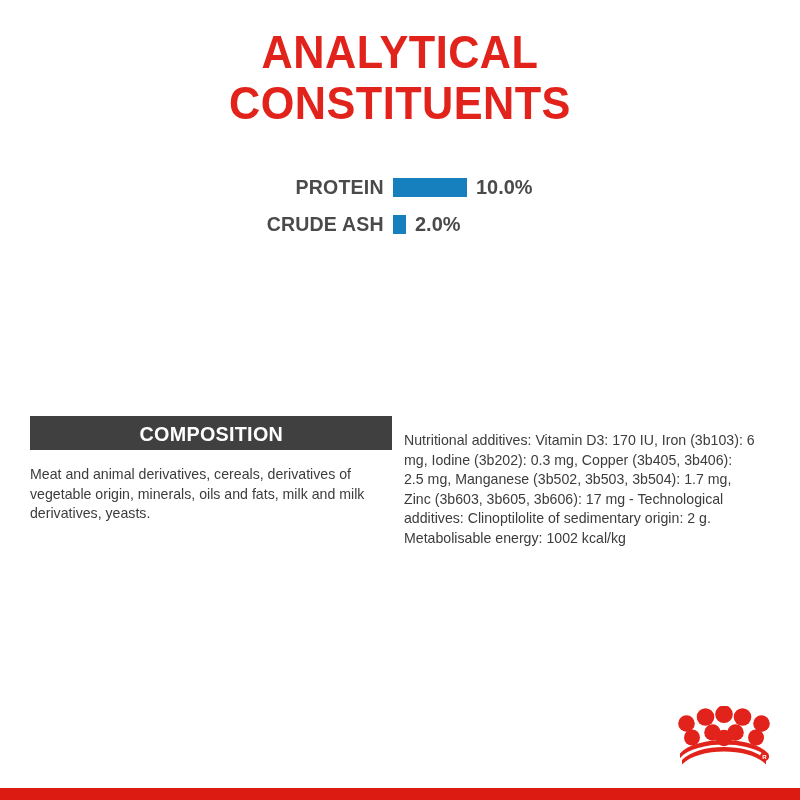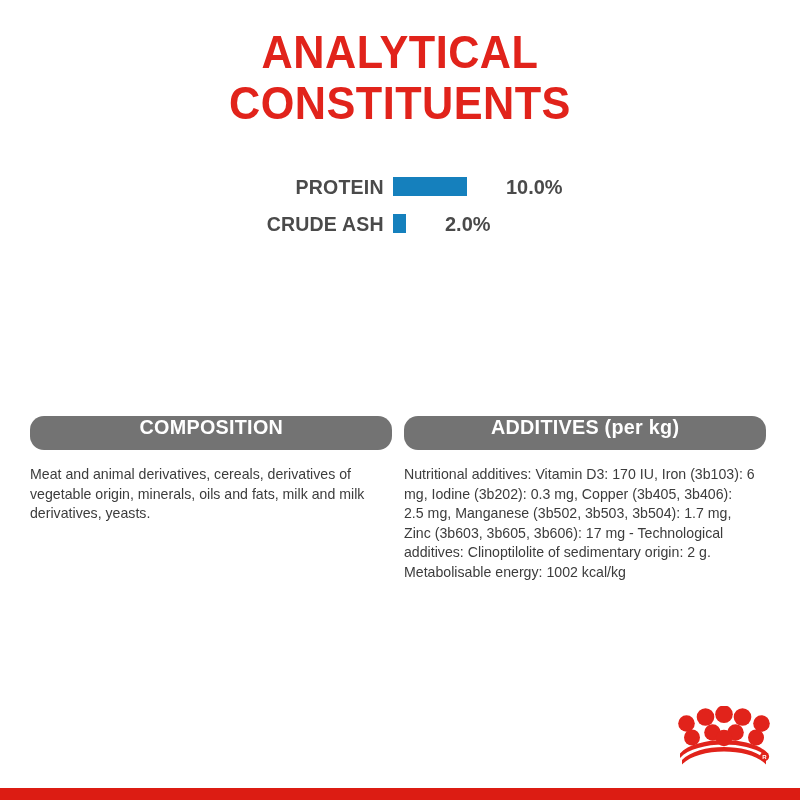--- a/index.html
+++ b/index.html
@@ -72,22 +72,21 @@
     letter-spacing: 0.2px;
     transform: scaleX(0.93);
     transform-origin: right center;
     white-space: nowrap;
   }
 
   .bar-track {
     position: relative;
     flex: 0 0 auto;
     display: flex;
-    align-items: center;
-    gap: 30px;
+    align-items: flex-end;
   }
 
   .bar-fill {
     height: 19px;
     background: #1580bd;
     display: block;
   }
 
   .bar-value {
     color: #4a4a4a;
@@ -109,25 +108,25 @@
     width: 740px;
     display: flex;
     gap: 12px;
   }
 
   .panel {
     width: 362px;
   }
 
   .panel-header {
-    background: #737373;
+    background: #404040;
     height: 34px;
     display: flex;
+    align-items: center;
     justify-content: center;
-    border-radius: 14px;
   }
 
   .panel-header-text {
     color: #ffffff;
     font-family: "Liberation Sans Narrow", "Liberation Sans", sans-serif;
     font-weight: bold;
     font-size: 21px;
     line-height: 21px;
     letter-spacing: 0.3px;
     transform: scaleX(0.94);
@@ -200,23 +199,20 @@
   <div class="panels">
 
     <div class="panel">
       <div class="panel-header">
         <span class="panel-header-text">COMPOSITION</span>
       </div>
       <div class="panel-body">Meat and animal derivatives, cereals, derivatives of vegetable origin, minerals, oils and fats, milk and milk derivatives, yeasts.</div>
     </div>
 
     <div class="panel">
-      <div class="panel-header">
-        <span class="panel-header-text">ADDITIVES (per kg)</span>
-      </div>
       <div class="panel-body">Nutritional additives: Vitamin D3: 170 IU, Iron (3b103): 6 mg, Iodine (3b202): 0.3 mg, Copper (3b405, 3b406): 2.5 mg, Manganese (3b502, 3b503, 3b504): 1.7 mg, Zinc (3b603, 3b605, 3b606): 17 mg - Technological additives: Clinoptilolite of sedimentary origin: 2 g. Metabolisable energy: 1002 kcal/kg</div>
     </div>
 
   </div>
 
   <div class="logo">
     <svg viewBox="0 0 96 62" width="96" height="62" xmlns="http://www.w3.org/2000/svg">
       <g fill="#e1231b">
 
         <circle cx="10.5" cy="17.5" r="8.3"></circle>

